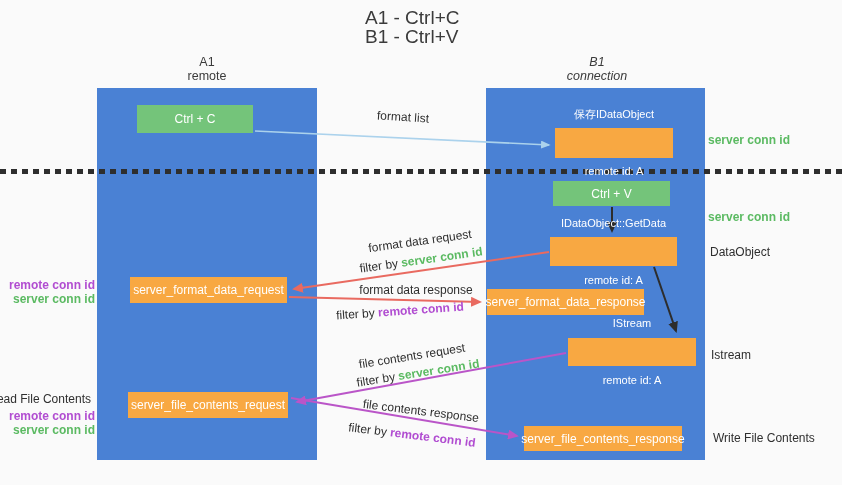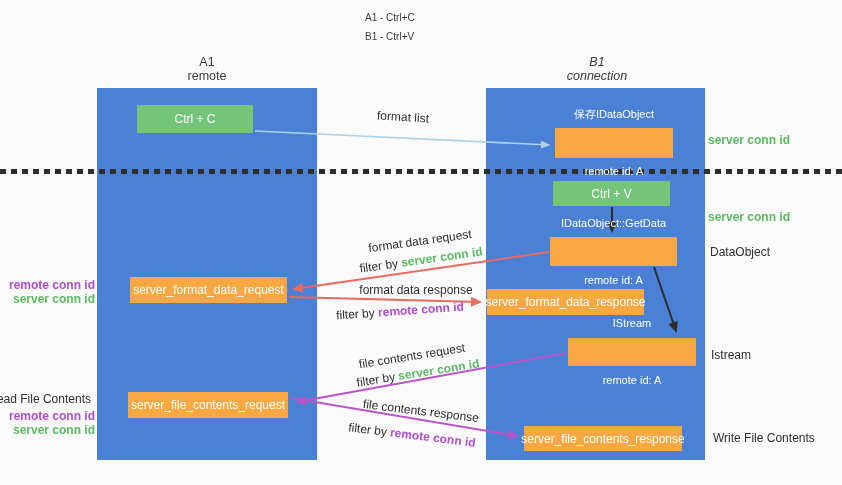--- a/index.html
+++ b/index.html
@@ -1,21 +1,21 @@
 <!DOCTYPE html>
 <html style="--lane-blue: #4a81d4; --box-orange: #f8a842; --box-green: #74c47a; --text-green: #5bba62; --text-purple: #b14dd1; --arrow-red: #e96a60; --arrow-purple: #ba55c8; --arrow-blue: #abd2ec; --arrow-black: #2d2d2d;"><head>
 <meta charset="utf-8">
 <style>
   html,body { margin:0; padding:0; }
   .canvas {
     position:relative; width:842px; height:485px;
     background:#fafafa; overflow:hidden;
     font-family:"Liberation Sans", sans-serif;
   }
-  .title-block { position:absolute; left:365px; top:8px; color:#3b3b3b; font-size:10px; line-height:19px; }
+  .title-block { position:absolute; left:365px; top:8px; color:#3b3b3b; font-size:19px; line-height:19px; }
   .lane { position:absolute; top:88px; height:372px; background:var(--lane-blue,#4a81d4); }
   .lane-header { position:absolute; top:55px; width:140px; text-align:center; color:#3b3b3b; font-size:12.5px; line-height:14px; }
   .dotted-line { position:absolute; left:0; top:169px; width:842px; height:5px;
     background:repeating-linear-gradient(90deg,#2e2e2e 0 6px, transparent 6px 11px); }
   .box { position:absolute; display:flex; flex-direction:column; align-items:center; justify-content:center;
     color:#fff; text-align:center; font-size:12px; white-space:nowrap; }
   .box.orange { background:var(--box-orange,#f8a842);gap:44px; }
   .box.green  { background:var(--box-green,#74c47a); }
   .box .l2 { font-size:11px; line-height:13px; }
   .side-label { position:absolute; font-size:12px; color:#2f2f2f; white-space:nowrap; }

